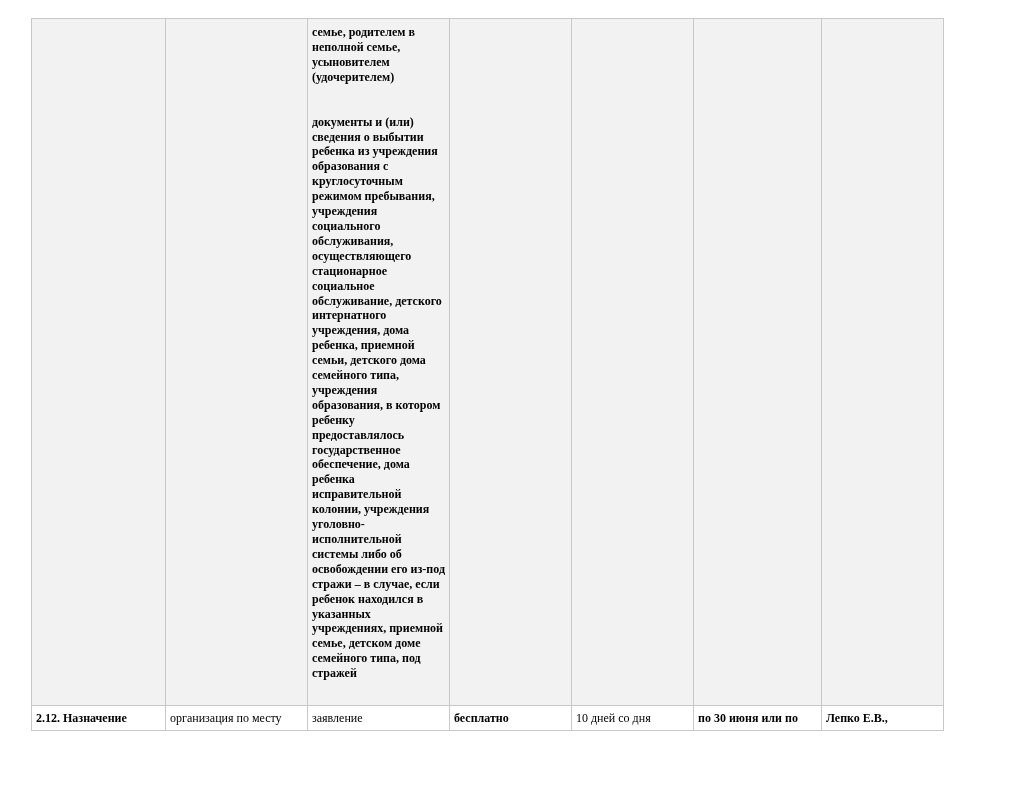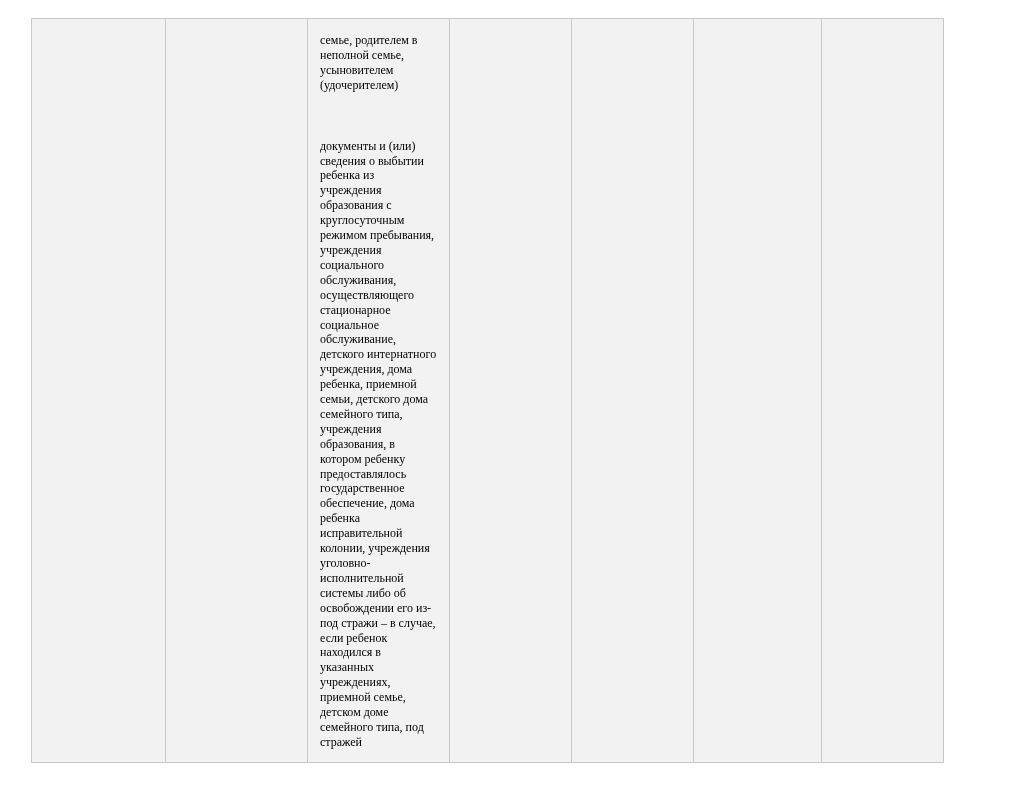--- a/index.html
+++ b/index.html
@@ -16,21 +16,21 @@
       font-size: 12px;
       line-height: 14.9px;
       padding: 6px 4px 4px 4px;
       overflow: hidden;
       white-space: nowrap;
     }
     tr.row-cont td { background: #f2f2f2; height: 676px; }
     tr.row-cont td.wrap { white-space: normal; }
     tr.row-next td { background: #ffffff; height: 15px; padding-top: 5px; }
     .bold { font-weight: bold; }
-    .para { margin: 8px; }
+    .para { margin: 0; font-weight: bold; }
     .gap { height: 30px; }
   </style>
 </head>
 <body>
 
 <table class="doc">
   <colgroup>
     <col style="width:134px">
       <col style="width:142px">
       <col style="width:142px">
@@ -46,14 +46,23 @@
     <td class="wrap">
       <p class="para">семье, родителем в неполной семье, усыновителем (удочерителем)</p>
       <div class="gap"></div>
       <p class="para">документы и (или) сведения о выбытии ребенка из учреждения образования с круглосуточным режимом пребывания, учреждения социального обслуживания, осуществляющего стационарное социальное обслуживание, детского интернатного учреждения, дома ребенка, приемной семьи, детского дома семейного типа, учреждения образования, в котором ребенку предоставлялось государственное обеспечение, дома ребенка исправительной колонии, учреждения уголовно-исполнительной системы либо об освобождении его из-под стражи – в случае, если ребенок находился в указанных учреждениях, приемной семье, детском доме семейного типа, под стражей</p>
     </td>
     <td></td>
     <td></td>
     <td></td>
     <td></td>
   </tr>
+  <tr class="row-next">
+    <td class="bold">2.12. Назначение</td>
+    <td>организация по месту</td>
+    <td>заявление</td>
+    <td class="bold">бесплатно</td>
+    <td>10 дней со дня</td>
+    <td class="bold">по 30 июня или по</td>
+    <td class="bold">Лепко Е.В.,</td>
+  </tr>
 </tbody>
   </table>
 
 </body></html>

